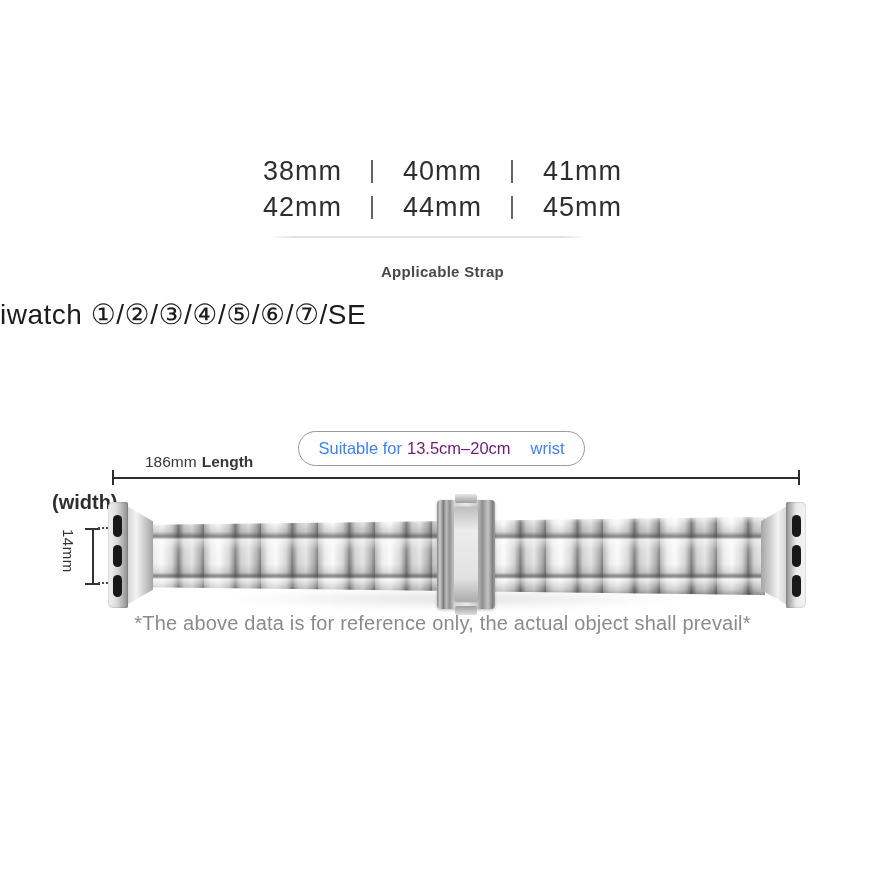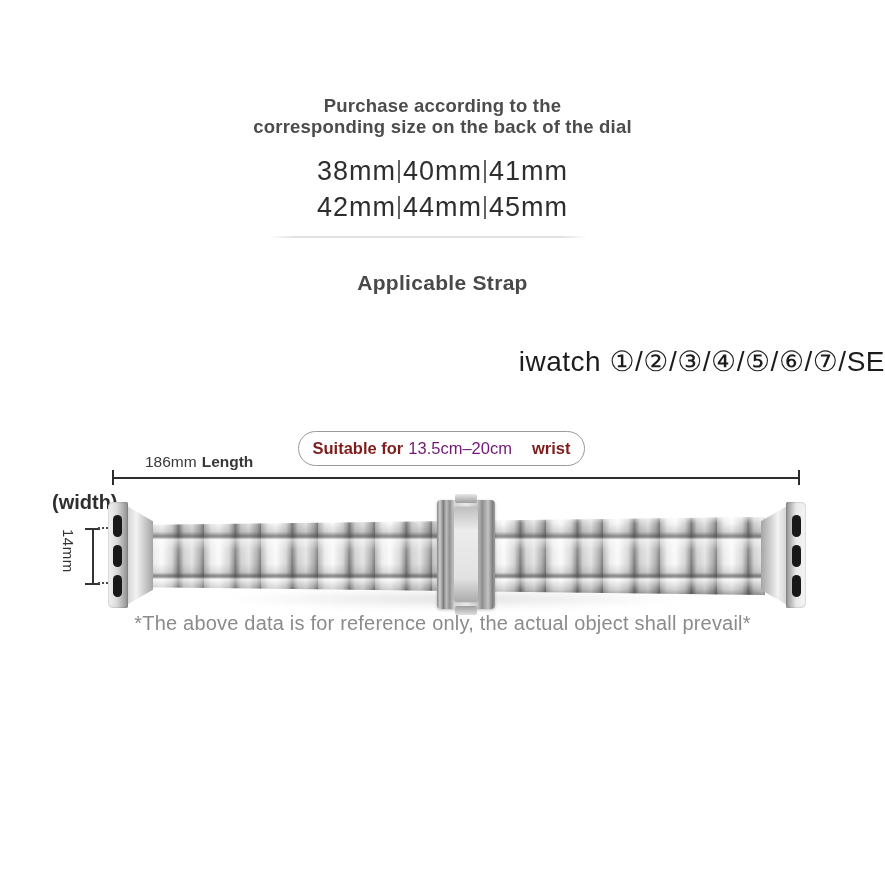--- a/index.html
+++ b/index.html
@@ -10,45 +10,45 @@
   }
   .abs { position:absolute; }
 
   
   .title {
     top:95px; left:0; width:885px; text-align:center;
     font-size:18.5px; font-weight:bold; color:#4c4c4c; line-height:21px; letter-spacing:0.2px;
   }
   .sizes { top:153px; left:0; width:885px; }
   .size-row {
-    display:flex; justify-content:center; align-items:center; 
+    display:flex; justify-content:center; align-items:center; gap:27px;
     font-size:27px; color:#2e2e2e; line-height:36px; letter-spacing:1px;
   }
   .size-sep { color:#5a5a5a; font-size:23px; font-weight:400; transform:translateY(-1px); }
   .divider {
     top:236px; left:268px; width:320px; height:2px; border-radius:1px;
     background:linear-gradient(90deg, rgba(228,228,228,0), #e2e2e2 8%, #e2e2e2 92%, rgba(228,228,228,0));
   }
   .strap-heading {
-    top:271px; left:0; width:885px; text-align:center;
-    font-size:21px; font-weight:bold; color:#494949; letter-spacing:0.3px;
+    top:263px; left:0; width:885px; text-align:center;
+    font-size:15px; font-weight:bold; color:#494949; letter-spacing:0.3px;
   }
   .compat {
-    top:298px; left:0; width:885px; text-align:right;
-    font-size:28px; color:#1c1c1c; letter-spacing:0.5px;margin-top:47px;
+    top:298px; left:0; width:885px; text-align:left;
+    font-size:28px; color:#1c1c1c; letter-spacing:0.5px;
   }
 
   
   .pill {
     top:431px; left:298px; width:287px; height:35px;
     border:1.5px solid #9a9a9a; border-radius:18px; background:#fff;
     display:flex; justify-content:center; align-items:center; gap:5px;
     font-size:16.5px; white-space:nowrap;
   }
-  .pill .b { font-weight:bold; color:#7f1d1d; }
+  .pill .b { font-weight:normal; color:#3b82f6; }
   .pill .r { color:#701a75; }
   .pill .b:last-child { margin-left:15px;text-align:center; }
 
   
   .len-label { top:453px; left:145px; display:flex; gap:5px; font-size:15.5px; color:#383838; }
   .len-label .b { font-weight:bold; }
   .len-line { top:477px; left:112px; width:688px; height:1.5px; background:#2d2d2d; }
   .len-tick { top:470px; width:1.5px; height:15px; background:#2d2d2d; }
   .tick-l { left:112px; }
   .tick-r { left:798px; }
@@ -141,24 +141,20 @@
   .disclaimer {
     top:612px; left:0; width:885px; text-align:center;
     font-size:20px; color:#8b8b8b; letter-spacing:0.2px;
   }
 </style>
 </head>
 <body>
 
 <div class="canvas">
 
-  <div class="abs title">
-    <div>Purchase according to the</div>
-    <div>corresponding size on the back of the dial</div>
-  </div>
 
   <div class="abs sizes">
     <div class="size-row">
       <span>38mm</span>
       <span class="size-sep">|</span>
       <span>40mm</span>
       <span class="size-sep">|</span>
       <span>41mm</span>
     </div>
     <div class="size-row">

